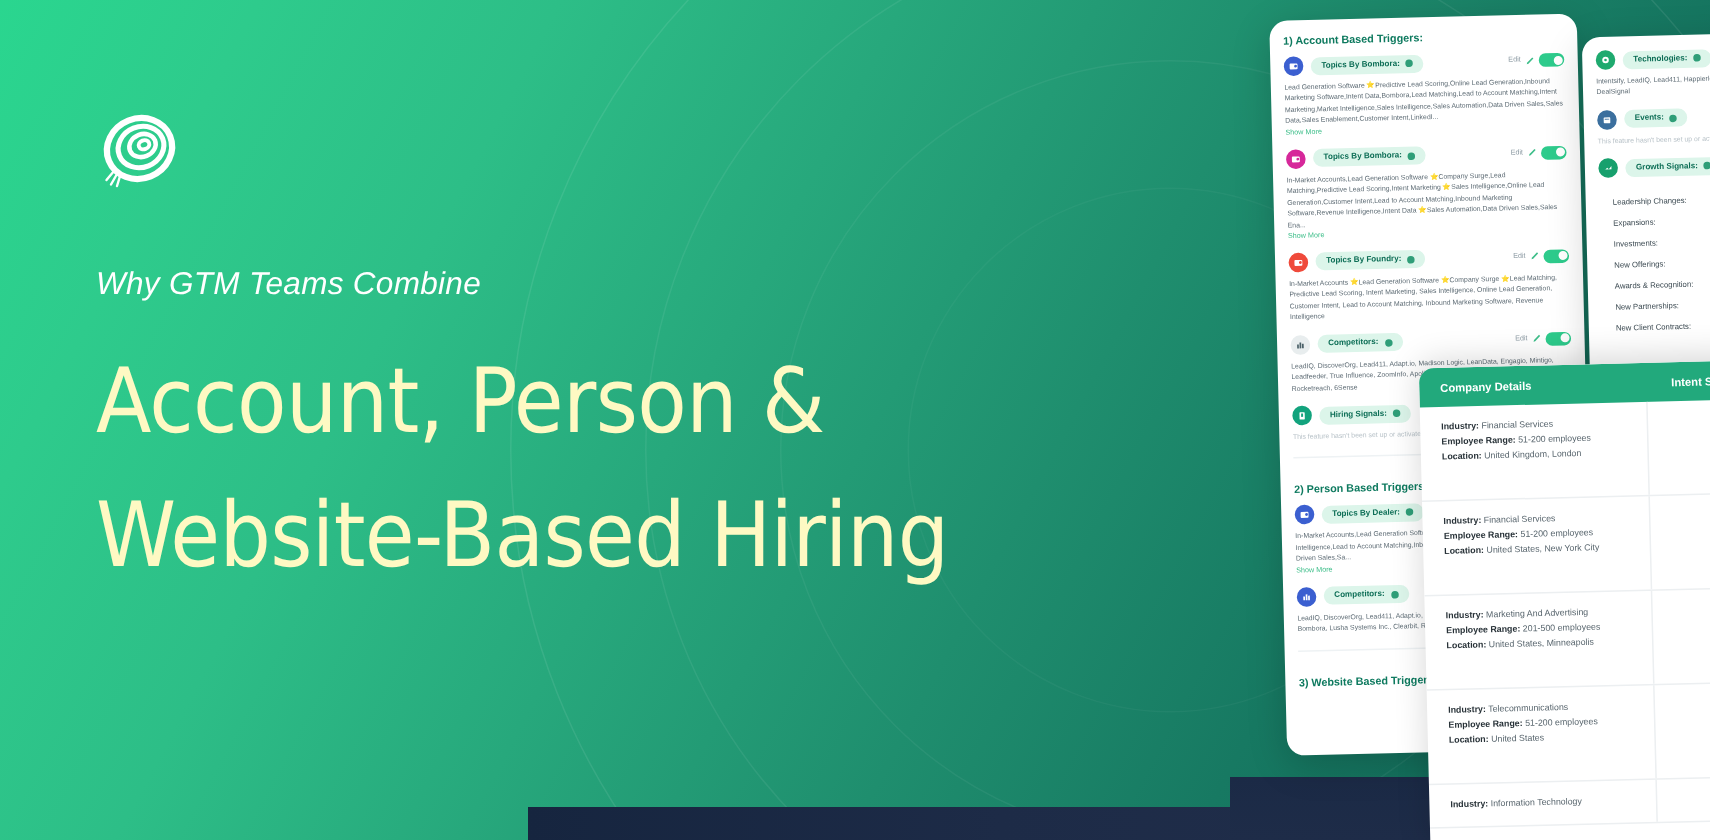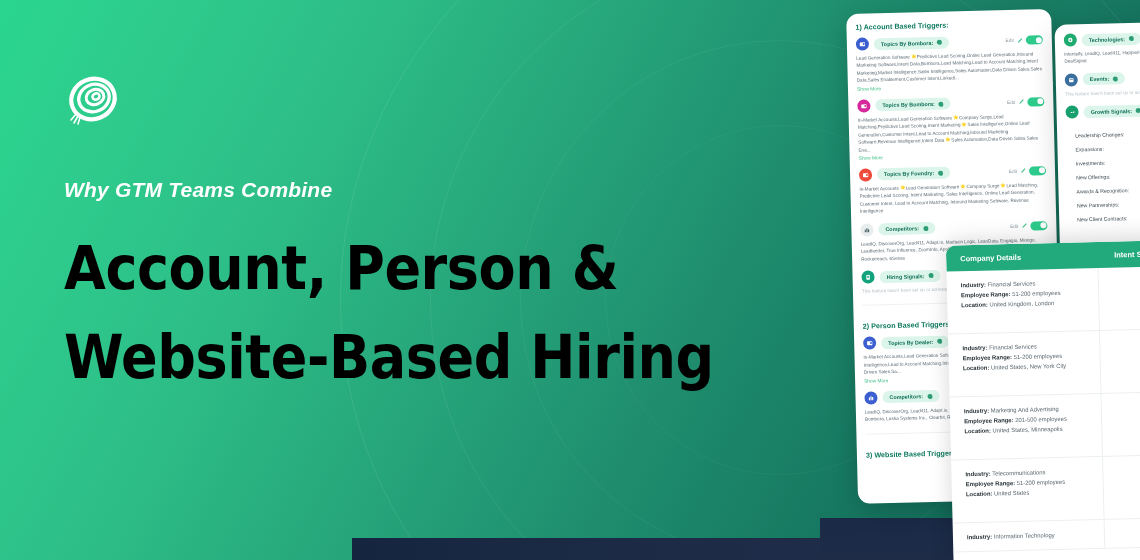--- a/index.html
+++ b/index.html
@@ -41,27 +41,27 @@
   }
   .bg-dark-strip2 {
     position:absolute; left:820px; bottom:0; right:0; height:42px;
     background:linear-gradient(180deg,#1b2a46 0%,#1e2c48 100%);
   }
 
   
   .hero { position:absolute; left:64px; top:74px; width:740px; z-index:6; }
   .logo-wrap { width:56px; height:56px; margin-bottom:48px; }
   .eyebrow {
-    color:#ffffff; font-size:21px; font-weight:700; font-style:italic;
+    color:#ffffff; font-size:21px; font-weight:400; font-style:italic;
     letter-spacing:0.2px; margin-bottom:22px;
   }
   .headline {
-    color:#000000;
+    color:#fef9c3;
     font-size:60px; line-height:1.49;
-    font-weight:700; letter-spacing:-0.4px;
+    font-weight:400; letter-spacing:-0.4px;
     font-family:"DejaVu Sans","Liberation Sans",sans-serif;
     font-stretch:condensed;
   }
   .headline .l1 { display:block; }
   .headline .l2 { display:block; }
 
   
   .app-shell {
     position:absolute; left:846px; top:8px; width:330px; height:560px;
     z-index:5;

